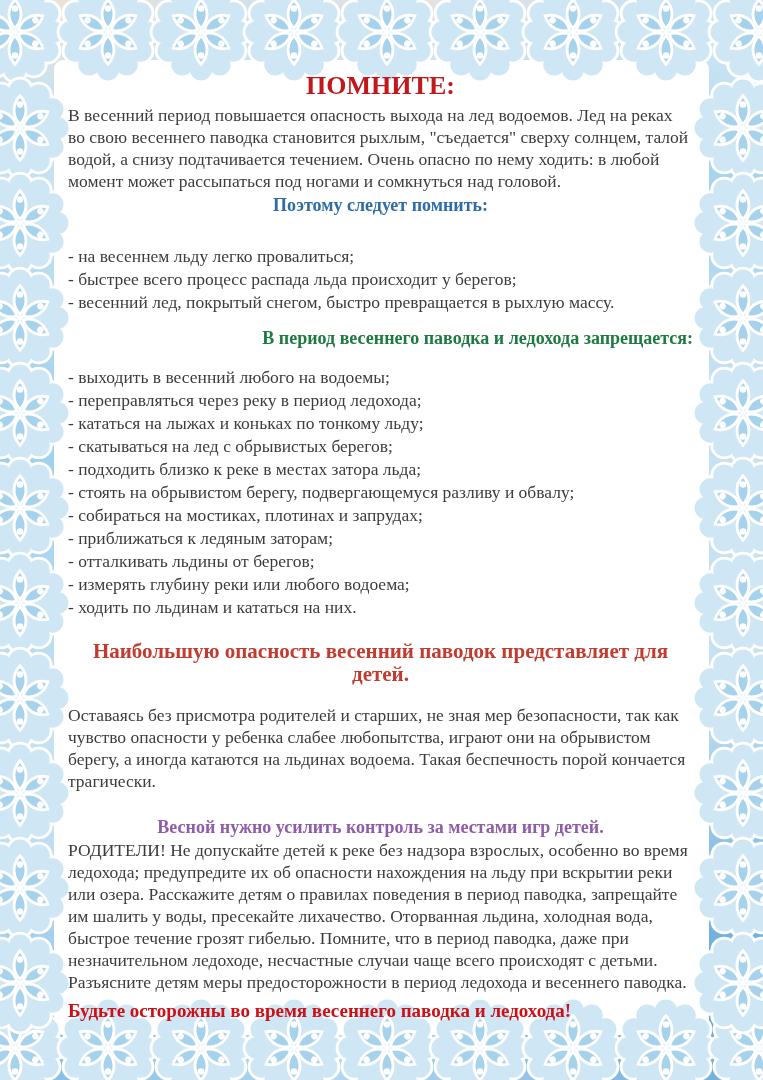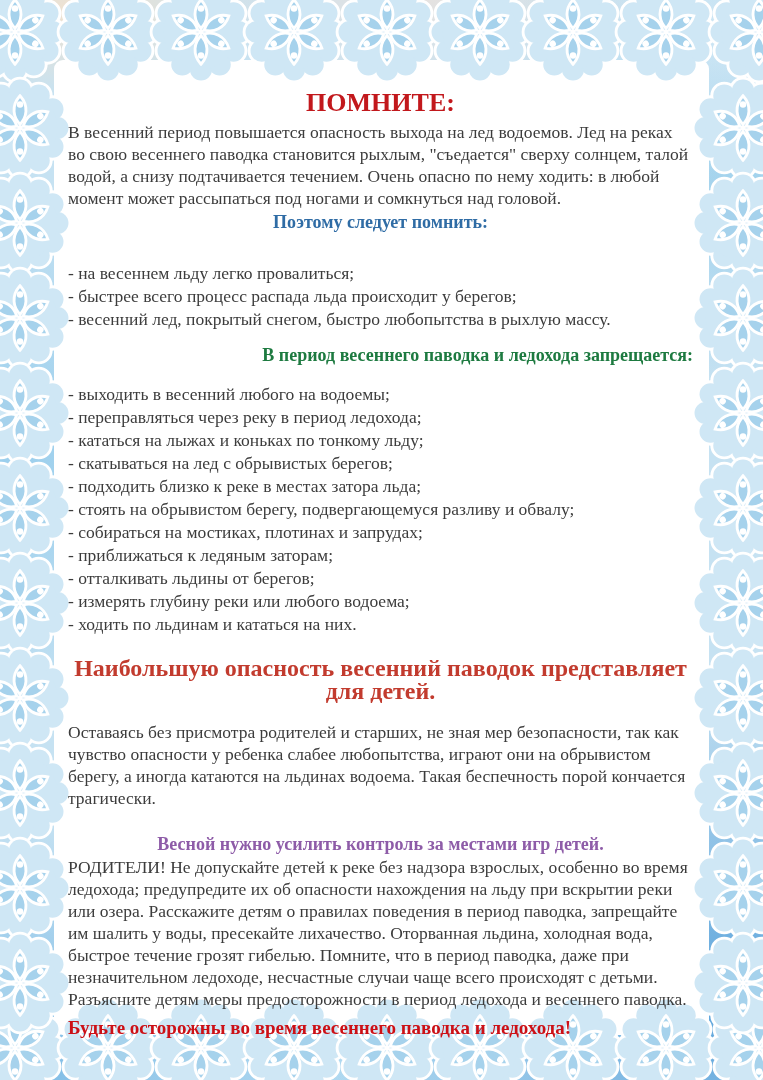--- a/index.html
+++ b/index.html
@@ -25,26 +25,26 @@
   }
   .lace{ position:absolute; inset:0; z-index:3; pointer-events:none; }
   .flower{ position:absolute; overflow:visible; }
   .content{
     position:absolute; left:54px; top:60px; width:655px; height:975px;
     box-sizing:border-box; padding:10px 16px 8px 14px;
     z-index:4; color:var(--body-text,#3c3c3c);
     font-size:17.5px; line-height:22px;
   }
   .title{ color:var(--title-red,#c2181c); font-size:26px; line-height:32px;
-    font-weight:bold; text-align:center; margin:17px 0 2px; }
+    font-weight:bold; text-align:center; margin:0 0 2px; }
   .para{ margin:0; }
   .h{ font-weight:bold; text-align:center; font-size:18px; line-height:23px; }
   .h-blue{ color:var(--blue-heading,#2f6ca5); margin:2px 0 28px; }
   .h-green{ color:var(--green-heading,#1d7a40); margin:14px 0 16px;text-align:right; }
-  .h-danger{ color:var(--danger-red,#c23b2e); font-size:24px; margin:22px 0 18px; }
+  .h-danger{ color:var(--danger-red,#c23b2e); font-size:21px; margin:22px 0 18px; }
   .h-purple{ color:var(--purple-heading,#8e5ca8); margin:24px 0 0; }
   .li{ margin:0 0 1px; }
   .warning{ color:var(--warning-red,#cc1016); font-weight:bold; text-align:left;
     font-size:19px; line-height:25px; margin:0; }
   .warning.first{ margin-top:5px; }
 </style>
 </head>
 <body>
 
 <svg width="0" height="0" style="position:absolute" aria-hidden="true">
@@ -225,21 +225,21 @@
     </div>
 
   <div class="content">
     <div class="title">ПОМНИТЕ:</div>
     <p class="para">В весенний период повышается опасность выхода на лед водоемов. Лед на реках во свою весеннего паводка становится рыхлым, "съедается" сверху солнцем, талой водой, а снизу подтачивается течением. Очень опасно по нему ходить: в любой момент может рассыпаться под ногами и сомкнуться над головой.</p>
 
     <div class="h h-blue">Поэтому следует помнить:</div>
     <div>
       <div class="li">- на весеннем льду легко провалиться;</div>
       <div class="li">- быстрее всего процесс распада льда происходит у берегов;</div>
-      <div class="li">- весенний лед, покрытый снегом, быстро любопытства в рыхлую массу.</div>
+      <div class="li">- весенний лед, покрытый снегом, быстро превращается в рыхлую массу.</div>
     </div>
 
     <div class="h h-green">В период весеннего паводка и ледохода запрещается:</div>
     <div>
       <div class="li">- выходить в весенний любого на водоемы;</div>
       <div class="li">- переправляться через реку в период ледохода;</div>
       <div class="li">- кататься на лыжах и коньках по тонкому льду;</div>
       <div class="li">- скатываться на лед с обрывистых берегов;</div>
       <div class="li">- подходить близко к реке в местах затора льда;</div>
       <div class="li">- стоять на обрывистом берегу, подвергающемуся разливу и обвалу;</div>

